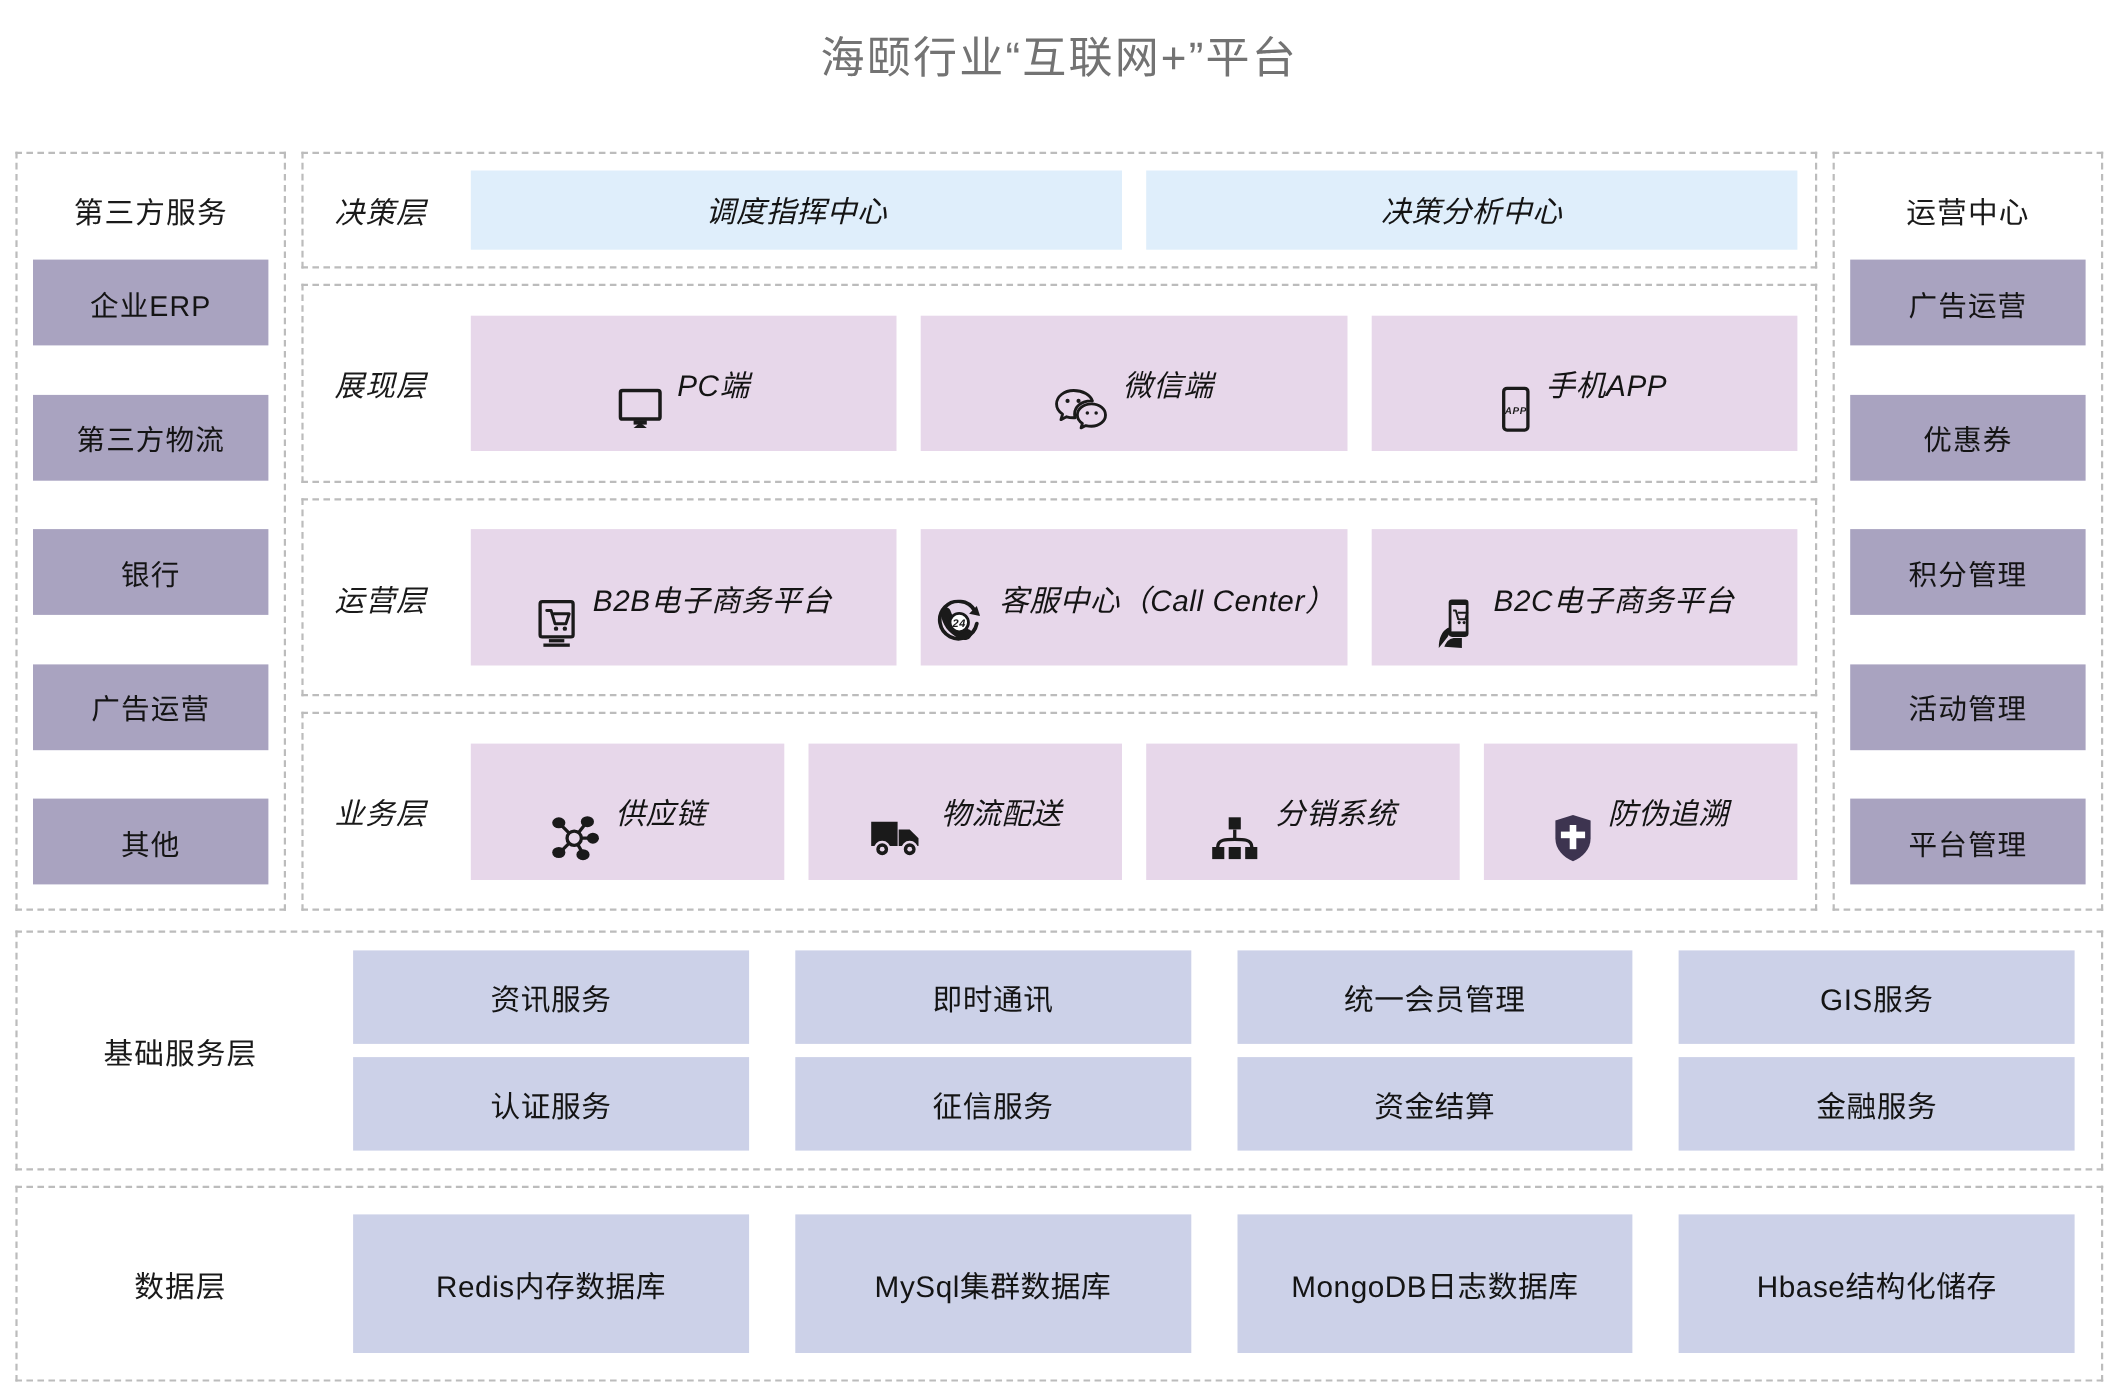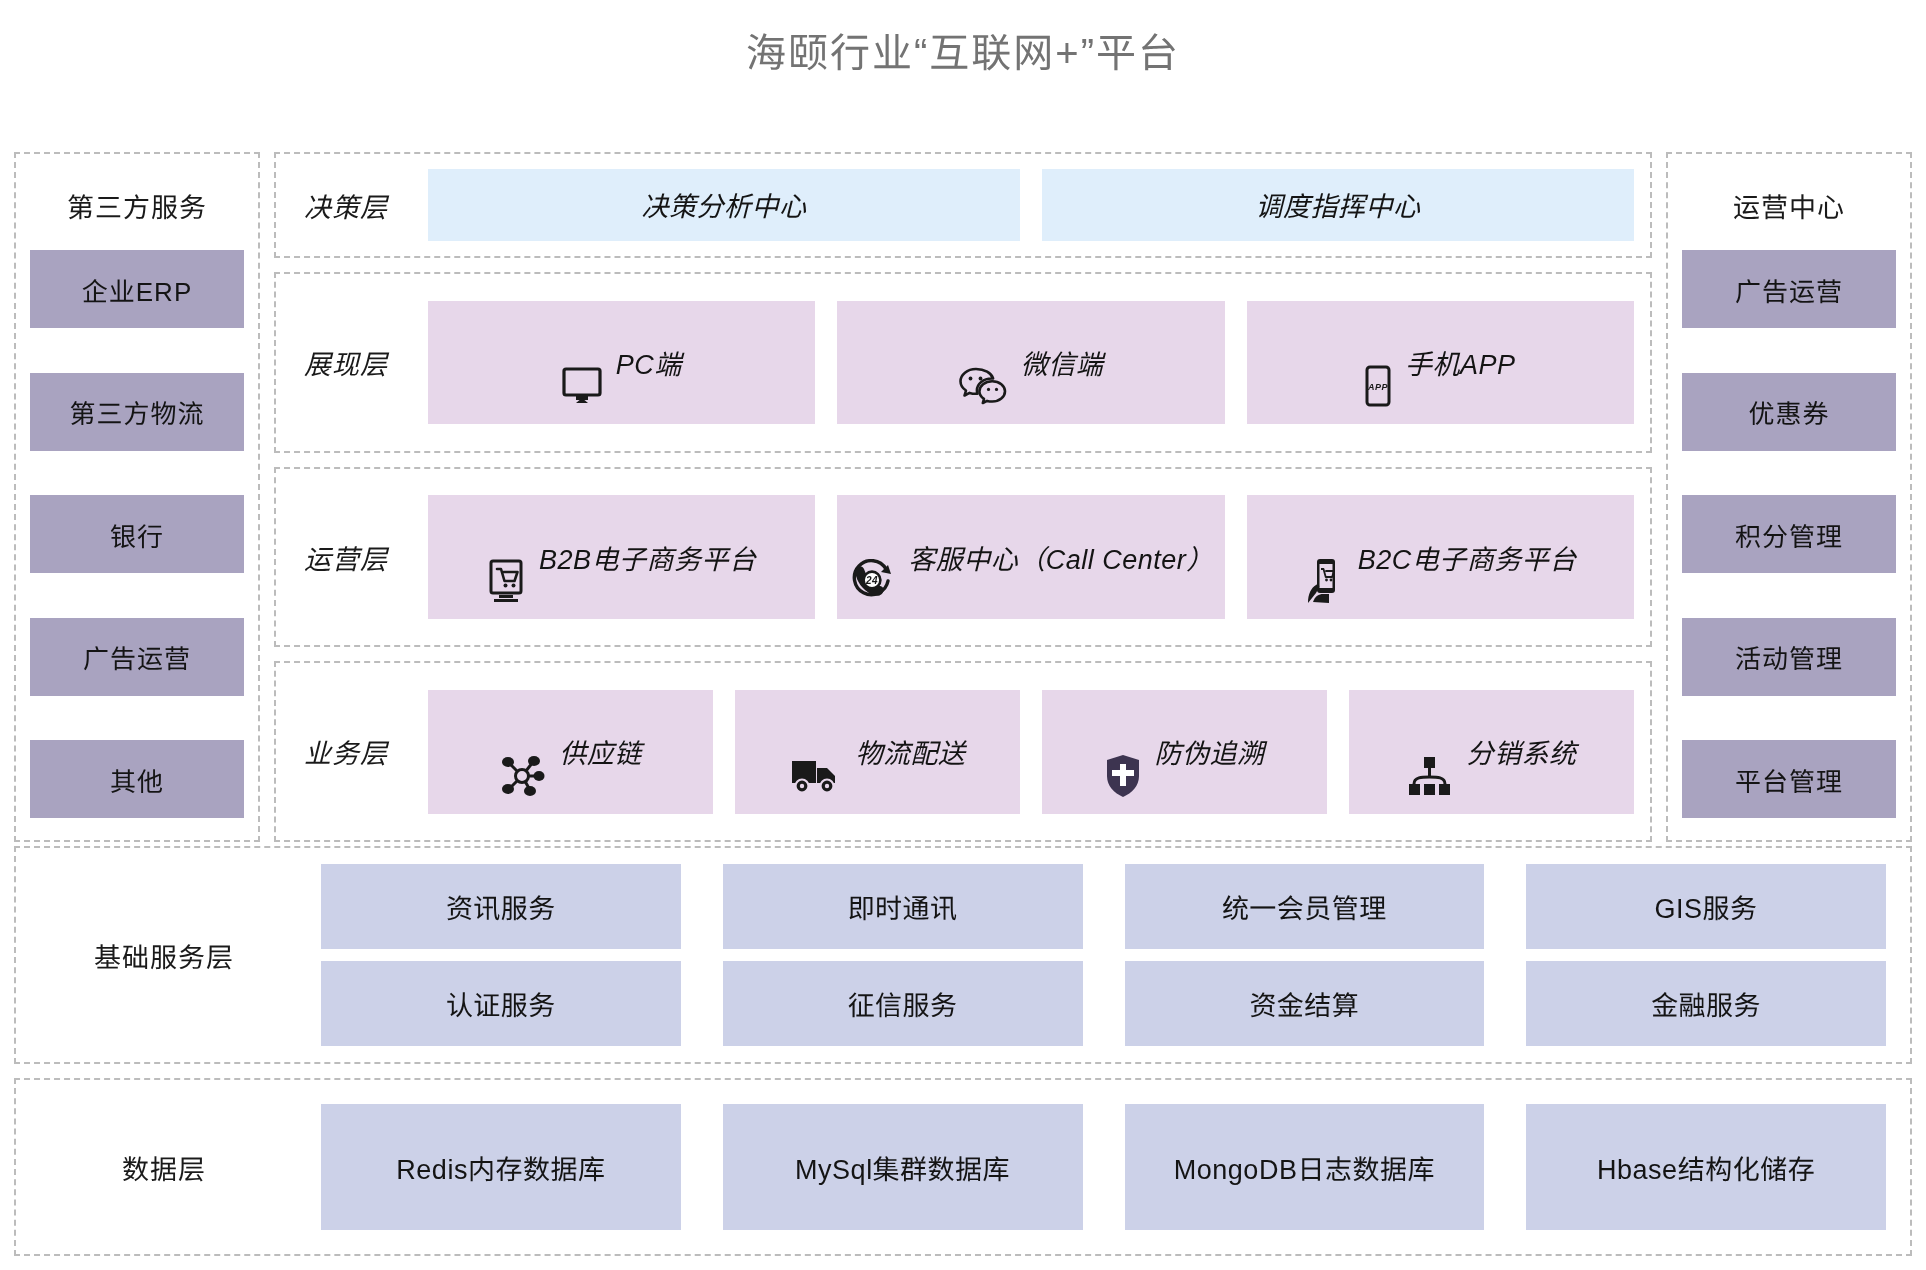--- a/index.html
+++ b/index.html
@@ -33,21 +33,21 @@
   
   .dashed {
     border: 2px dashed #bcbcbc;
     background: #ffffff;
   }
 
   
   .top-region {
     position: absolute;
     left: 14px;
-    top: 152px;
+    top: 138px;
     width: 1898px;
     height: 690px;
     display: flex;
     gap: 14px;
   }
 
   .side-col {
     width: 246px;
     flex: 0 0 246px;
     padding: 18px 14px 18px 14px;
@@ -207,24 +207,24 @@
       <div class="side-box">其他</div>
     </div>
   </div>
 
   <div class="center-col">
 
     <div class="layer-row decision dashed">
       <div class="layer-label">决策层</div>
       <div class="layer-boxes">
         <div class="lbox blue">
+          <span>调度指挥中心</span>
+        </div>
+        <div class="lbox blue">
           <span>决策分析中心</span>
-        </div>
-        <div class="lbox blue">
-          <span>调度指挥中心</span>
         </div>
       </div>
     </div>
 
     <div class="layer-row present dashed">
       <div class="layer-label">展现层</div>
       <div class="layer-boxes">
 
         <div class="lbox pink">
           <span class="ico">
@@ -345,41 +345,41 @@
               <circle cx="12" cy="29" r="2.2" fill="#e7d7ea"></circle>
               <circle cx="37" cy="29" r="6.5" fill="#1a1a1a" stroke="#e7d7ea" stroke-width="2.2"></circle>
               <circle cx="37" cy="29" r="2.2" fill="#e7d7ea"></circle>
             </svg>
           </span>
           <span>物流配送</span>
         </div>
 
         <div class="lbox pink">
           <span class="ico">
-            <svg width="36" height="44" viewBox="0 0 36 44">
-              <path d="M18 1 L34 6 v16 c0 10-7 17-16 21 C9 39 2 32 2 22 V6 z" fill="#3d3450"></path>
-              <rect x="15" y="10" width="6" height="22" fill="#ffffff"></rect>
-              <rect x="7" y="16" width="22" height="6" fill="#ffffff"></rect>
-            </svg>
-          </span>
-          <span>防伪追溯</span>
-        </div>
-
-        <div class="lbox pink">
-          <span class="ico">
             <svg width="46" height="42" viewBox="0 0 46 42">
               <rect x="17" y="2" width="11" height="11" fill="#1a1a1a"></rect>
               <line x1="22.5" y1="13" x2="22.5" y2="22" stroke="#1a1a1a" stroke-width="3"></line>
               <path d="M7 29 C7 22 15 22 22.5 22 C30 22 38 22 38 29" fill="none" stroke="#1a1a1a" stroke-width="3"></path>
               <rect x="2" y="29" width="11" height="11" fill="#1a1a1a"></rect>
               <rect x="17" y="29" width="11" height="11" fill="#1a1a1a"></rect>
               <rect x="32" y="29" width="11" height="11" fill="#1a1a1a"></rect>
             </svg>
           </span>
           <span>分销系统</span>
+        </div>
+
+        <div class="lbox pink">
+          <span class="ico">
+            <svg width="36" height="44" viewBox="0 0 36 44">
+              <path d="M18 1 L34 6 v16 c0 10-7 17-16 21 C9 39 2 32 2 22 V6 z" fill="#3d3450"></path>
+              <rect x="15" y="10" width="6" height="22" fill="#ffffff"></rect>
+              <rect x="7" y="16" width="22" height="6" fill="#ffffff"></rect>
+            </svg>
+          </span>
+          <span>防伪追溯</span>
         </div>
 
       </div>
     </div>
 
   </div>
 
   <div class="side-col dashed">
     <div class="side-title">运营中心</div>
     <div class="side-items">

